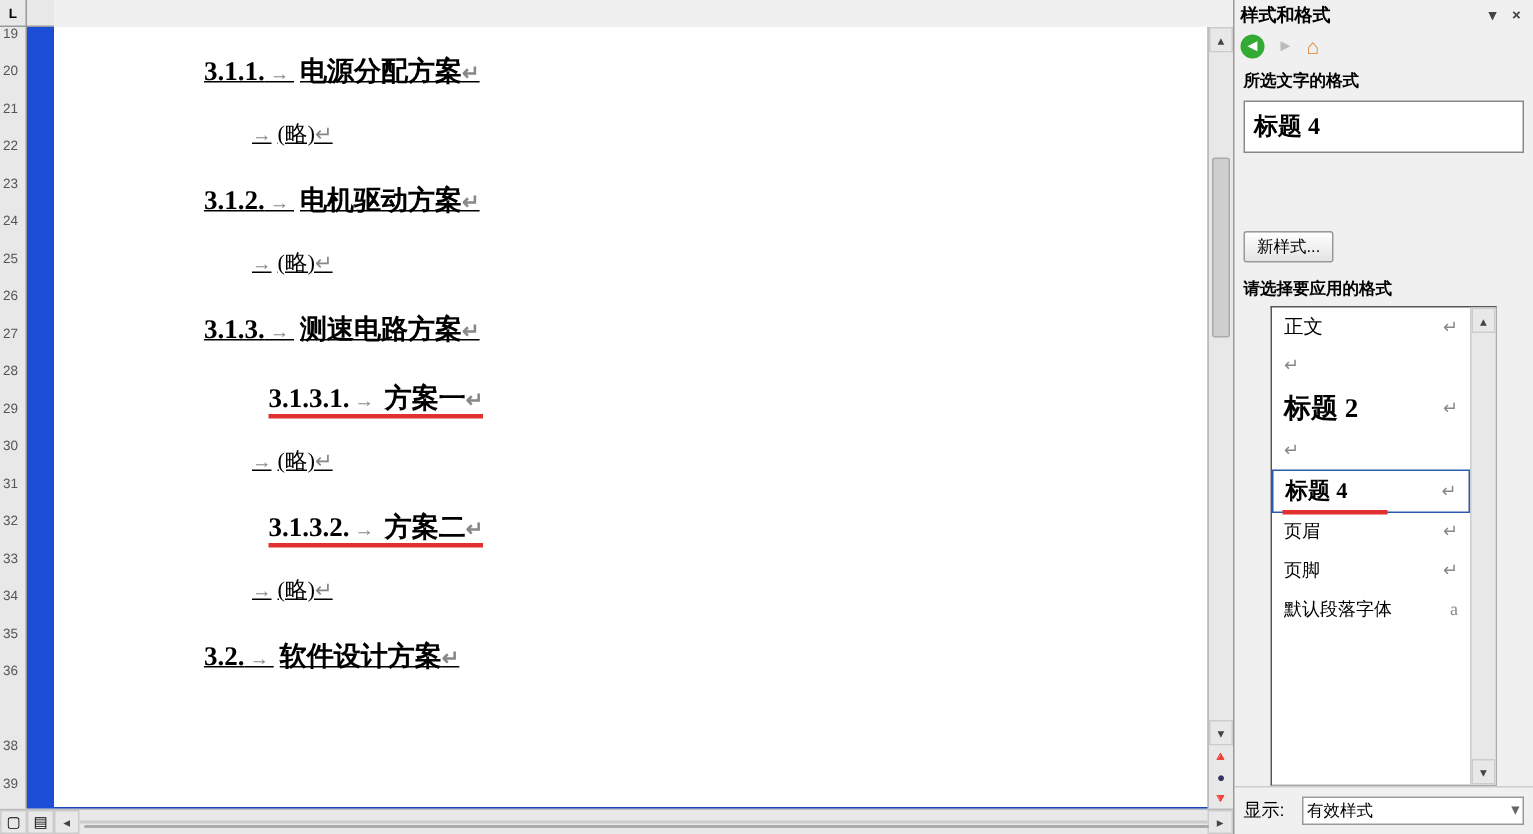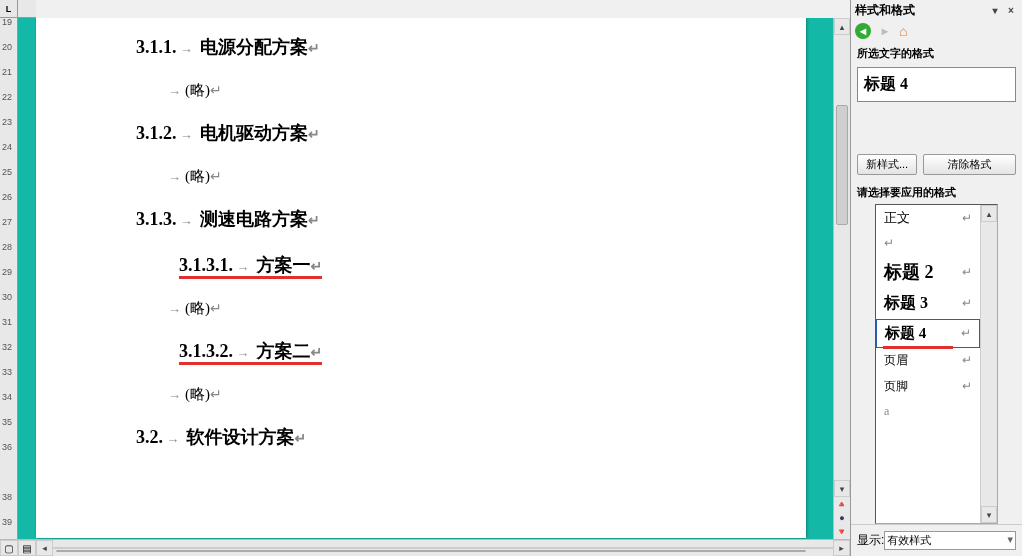--- a/index.html
+++ b/index.html
@@ -62,23 +62,24 @@
   transform: translateY(-50%);
   color:#555;
 }
 .doc-wrap {
   flex: 1;
   display: flex;
   min-height: 0;
 }
 .doc-scroll {
   flex: 1;
-  background: #14b8a6;
+  background: #1d4ed8;
   overflow: hidden;
   position: relative;
+  text-decoration: underline;
 }
 .page {
   background: #fff;
   margin: 0 0 0 18px;
   width: 770px;
   min-height: 520px;
   padding: 6px 60px 10px 60px;
   box-shadow: 1px 0 3px rgba(0,0,0,0.3);
   font-family: "SimSun", serif;
 }
@@ -125,21 +126,21 @@
   width: 36px; height:100%;
   display:flex;
 }
 .hscroll-viewbtn { width:18px;height:100%;border:1px solid #ccc;display:flex;align-items:center;justify-content:center;font-size:10px;}
 .hscroll-track { flex:1;position:relative;background:#e8e8e8;border:1px solid #ccc;}
 .hscroll-thumb { position:absolute;top:2px;bottom:2px;left:2px;width:750px;background:#cfcfcf;border:1px solid #aaa;border-radius:2px;}
 .hscroll-arrow { width:17px;height:100%;border:1px solid #ccc;display:flex;align-items:center;justify-content:center;font-size:9px;color:#444;}
 
 
 .panel {
-  width: 172px;
+  width: 200px;
   background: #f0f0f0;
   border-left: 1px solid #999;
   display: flex;
   flex-direction: column;
   font-size: 12px;
 }
 .panel-titlebar {
   height: 20px;
   display: flex;
   align-items: center;
@@ -214,21 +215,21 @@
 }
 .style-item.selected::after {
   content:"";
   position:absolute;left:6px;bottom:-2px;width:70px;height:3px;background:#e03030;
 }
 .style-list-scroll {
   position:absolute;right:0;top:0;bottom:0;width:17px;background:#e8e8e8;border-left:1px solid #ccc;
   display:flex;flex-direction:column;
 }
 .panel-bottom {
-  display:flex;align-items:center;padding:6px;gap:0;border-top:1px solid #ccc;
+  display:flex;align-items:center;padding:6px;gap:12px;border-top:1px solid #ccc;
 }
 .panel-select {
   flex:1;border:1px solid #999;background:#fff;font-size:11px;padding:1px 2px;
 }
 </style>
 </head>
 <body>
 
 <div class="editor-zone">
 
@@ -303,53 +304,52 @@
   </div>
   <div class="panel-toolbar">
     <span class="circ-btn circ-green">◄</span>
     <span class="circ-btn" style="color:#bbb">►</span>
     <span class="circ-home">⌂</span>
   </div>
   <div class="panel-section-label">所选文字的格式</div>
   <div class="style-input">标题 4</div>
   <div class="panel-btn-row">
     <div class="panel-btn" style="flex:0 0 auto;padding:2px 8px">新样式...</div>
-    <div class="panel-btn">清除格式</div>
   </div>
   <div class="panel-section-label">请选择要应用的格式</div>
   <div class="style-list">
     <div class="style-list-inner" id="style-list-inner">
         <div class="style-item body">
           <span class="si-label">正文</span>
           <span class="si-mark">↵</span>
         </div>
         <div class="style-item h1">
           <span class="si-mark">↵</span>
         </div>
         <div class="style-item h2">
           <span class="si-label">标题 2</span>
           <span class="si-mark">↵</span>
         </div>
         <div class="style-item h3">
-          <span class="si-label">标题 3</span>
           <span class="si-mark">↵</span>
         </div>
         <div class="style-item h4 selected">
           <span class="si-label">标题 4</span>
           <span class="si-mark">↵</span>
         </div>
         <div class="style-item small">
           <span class="si-label">页眉</span>
           <span class="si-mark">↵</span>
         </div>
         <div class="style-item small">
           <span class="si-label">页脚</span>
           <span class="si-mark">↵</span>
         </div>
         <div class="style-item small">
+          <span class="si-label">默认段落字体</span>
           <span class="si-mark">a</span>
         </div>
       </div>
     <div class="style-list-scroll">
       <div class="vscroll-btn">▴</div>
       <div style="flex:1"></div>
       <div class="vscroll-btn">▾</div>
     </div>
   </div>
   <div class="panel-bottom">

